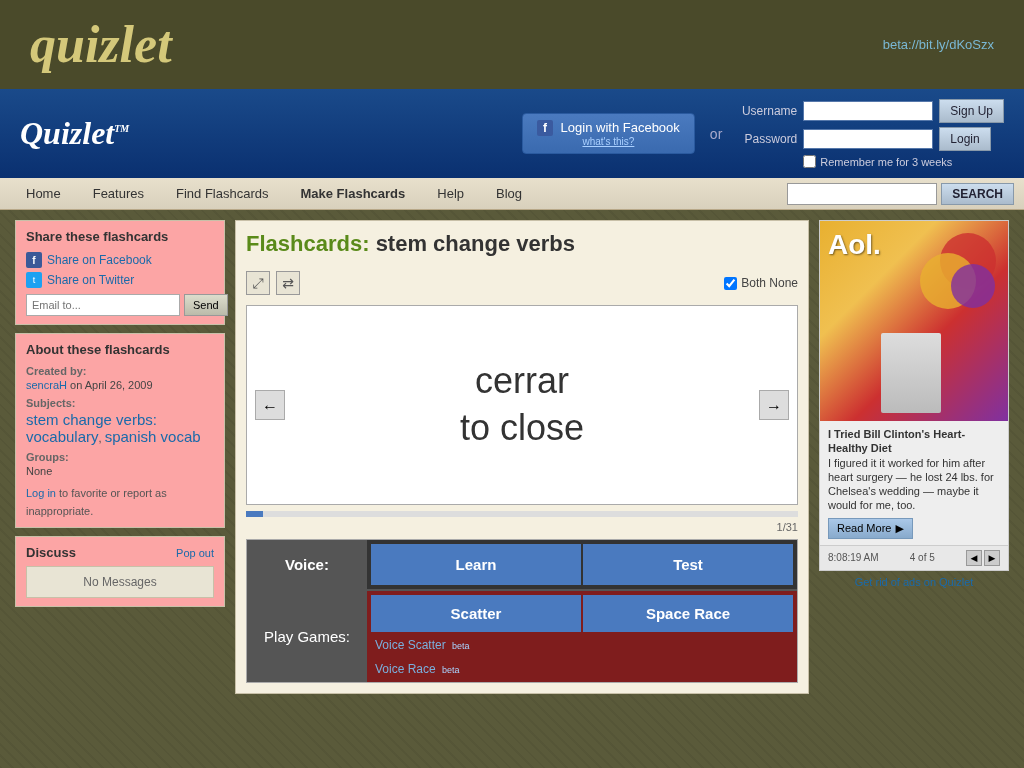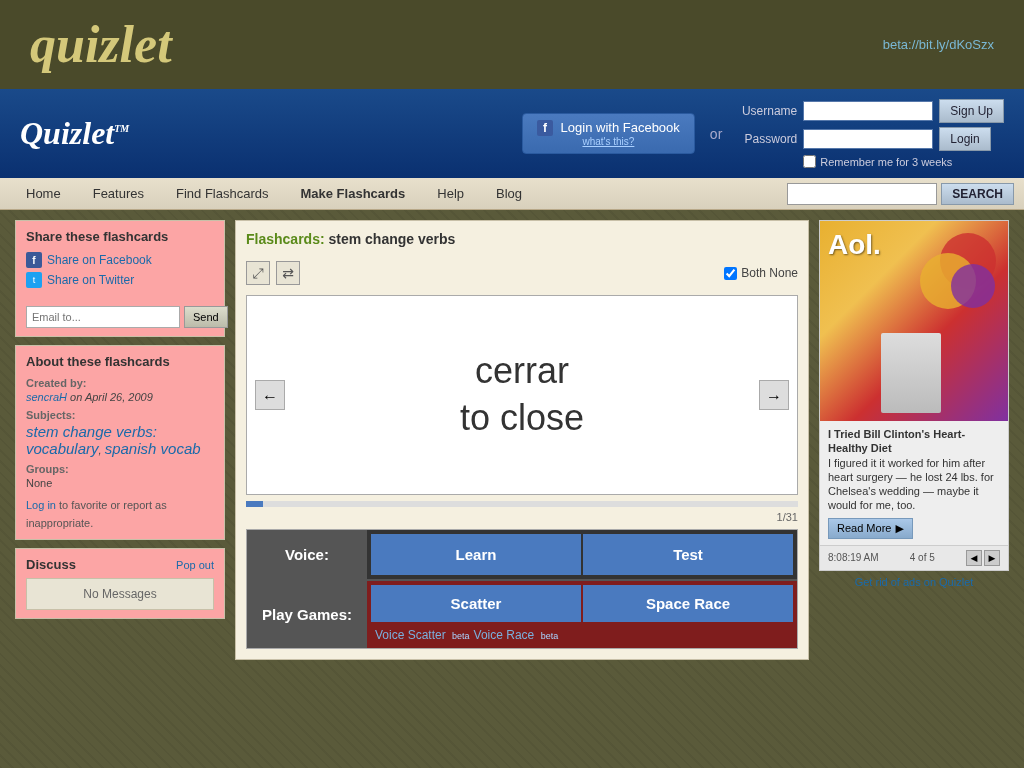--- a/index.html
+++ b/index.html
@@ -241,21 +241,21 @@
       border-radius: 2px;
       color: white;
       font-size: 9px;
       display: flex;
       align-items: center;
       justify-content: center;
     }
     .email-row {
       display: flex;
       gap: 4px;
-      margin-top: 18px;
+      margin-top: 6px;
     }
     .email-input {
       flex: 1;
       height: 22px;
       border: 1px solid #aaa;
       padding: 2px 5px;
       font-size: 11px;
       color: #999;
     }
     .send-btn {
@@ -268,21 +268,20 @@
     .about-label {
       font-size: 11px;
       font-weight: bold;
       color: #666;
       margin-bottom: 2px;
     }
     .about-value {
       font-size: 11px;
       color: #444;
       margin-bottom: 6px;
-      font-style: italic;
     }
     .about-link {
       color: #1a6aaa;
       text-decoration: none;
       font-size: 11px;
     }
     .about-tag {
       color: #1a6aaa;
       text-decoration: none;
       font-size: 15px;
@@ -324,21 +323,21 @@
     }
 
     
     .flashcard-area {
       flex: 1;
       background: #f5f0e0;
       border: 1px solid #c8c0a8;
       padding: 10px;
     }
     .flashcard-title {
-      font-size: 14px;
+      font-size: 22px;
       font-weight: bold;
       margin-bottom: 10px;
     }
     .flashcard-title span.label {
       color: #5a8a1a;
     }
     .flashcard-title span.name {
       color: #333;
     }
     .card-controls {
@@ -463,21 +462,21 @@
     }
     .games-label {
       background: #555;
       color: white;
       width: 120px;
       flex-shrink: 0;
       display: flex;
       align-items: center;
       justify-content: center;
       font-size: 15px;
-      font-weight: bold;
+      font-weight: normal;
       padding: 10px;
     }
     .games-buttons {
       flex: 1;
       background: #7f1d1d;
       padding: 4px;
     }
     .games-top {
       display: flex;
       gap: 2px;
@@ -489,22 +488,22 @@
       color: white;
       border: none;
       font-size: 15px;
       font-weight: bold;
       padding: 10px;
       cursor: pointer;
       text-align: center;
     }
     .games-extra {
       display: flex;
-      flex-direction: row;
-      gap: 4px;
+      flex-direction: column;
+      gap: 10px;
       padding: 2px 4px;
     }
     .extra-link {
       color: #7ab0dd;
       font-size: 12px;
       cursor: pointer;
       text-decoration: none;
     }
     .beta-badge {
       font-size: 9px;

